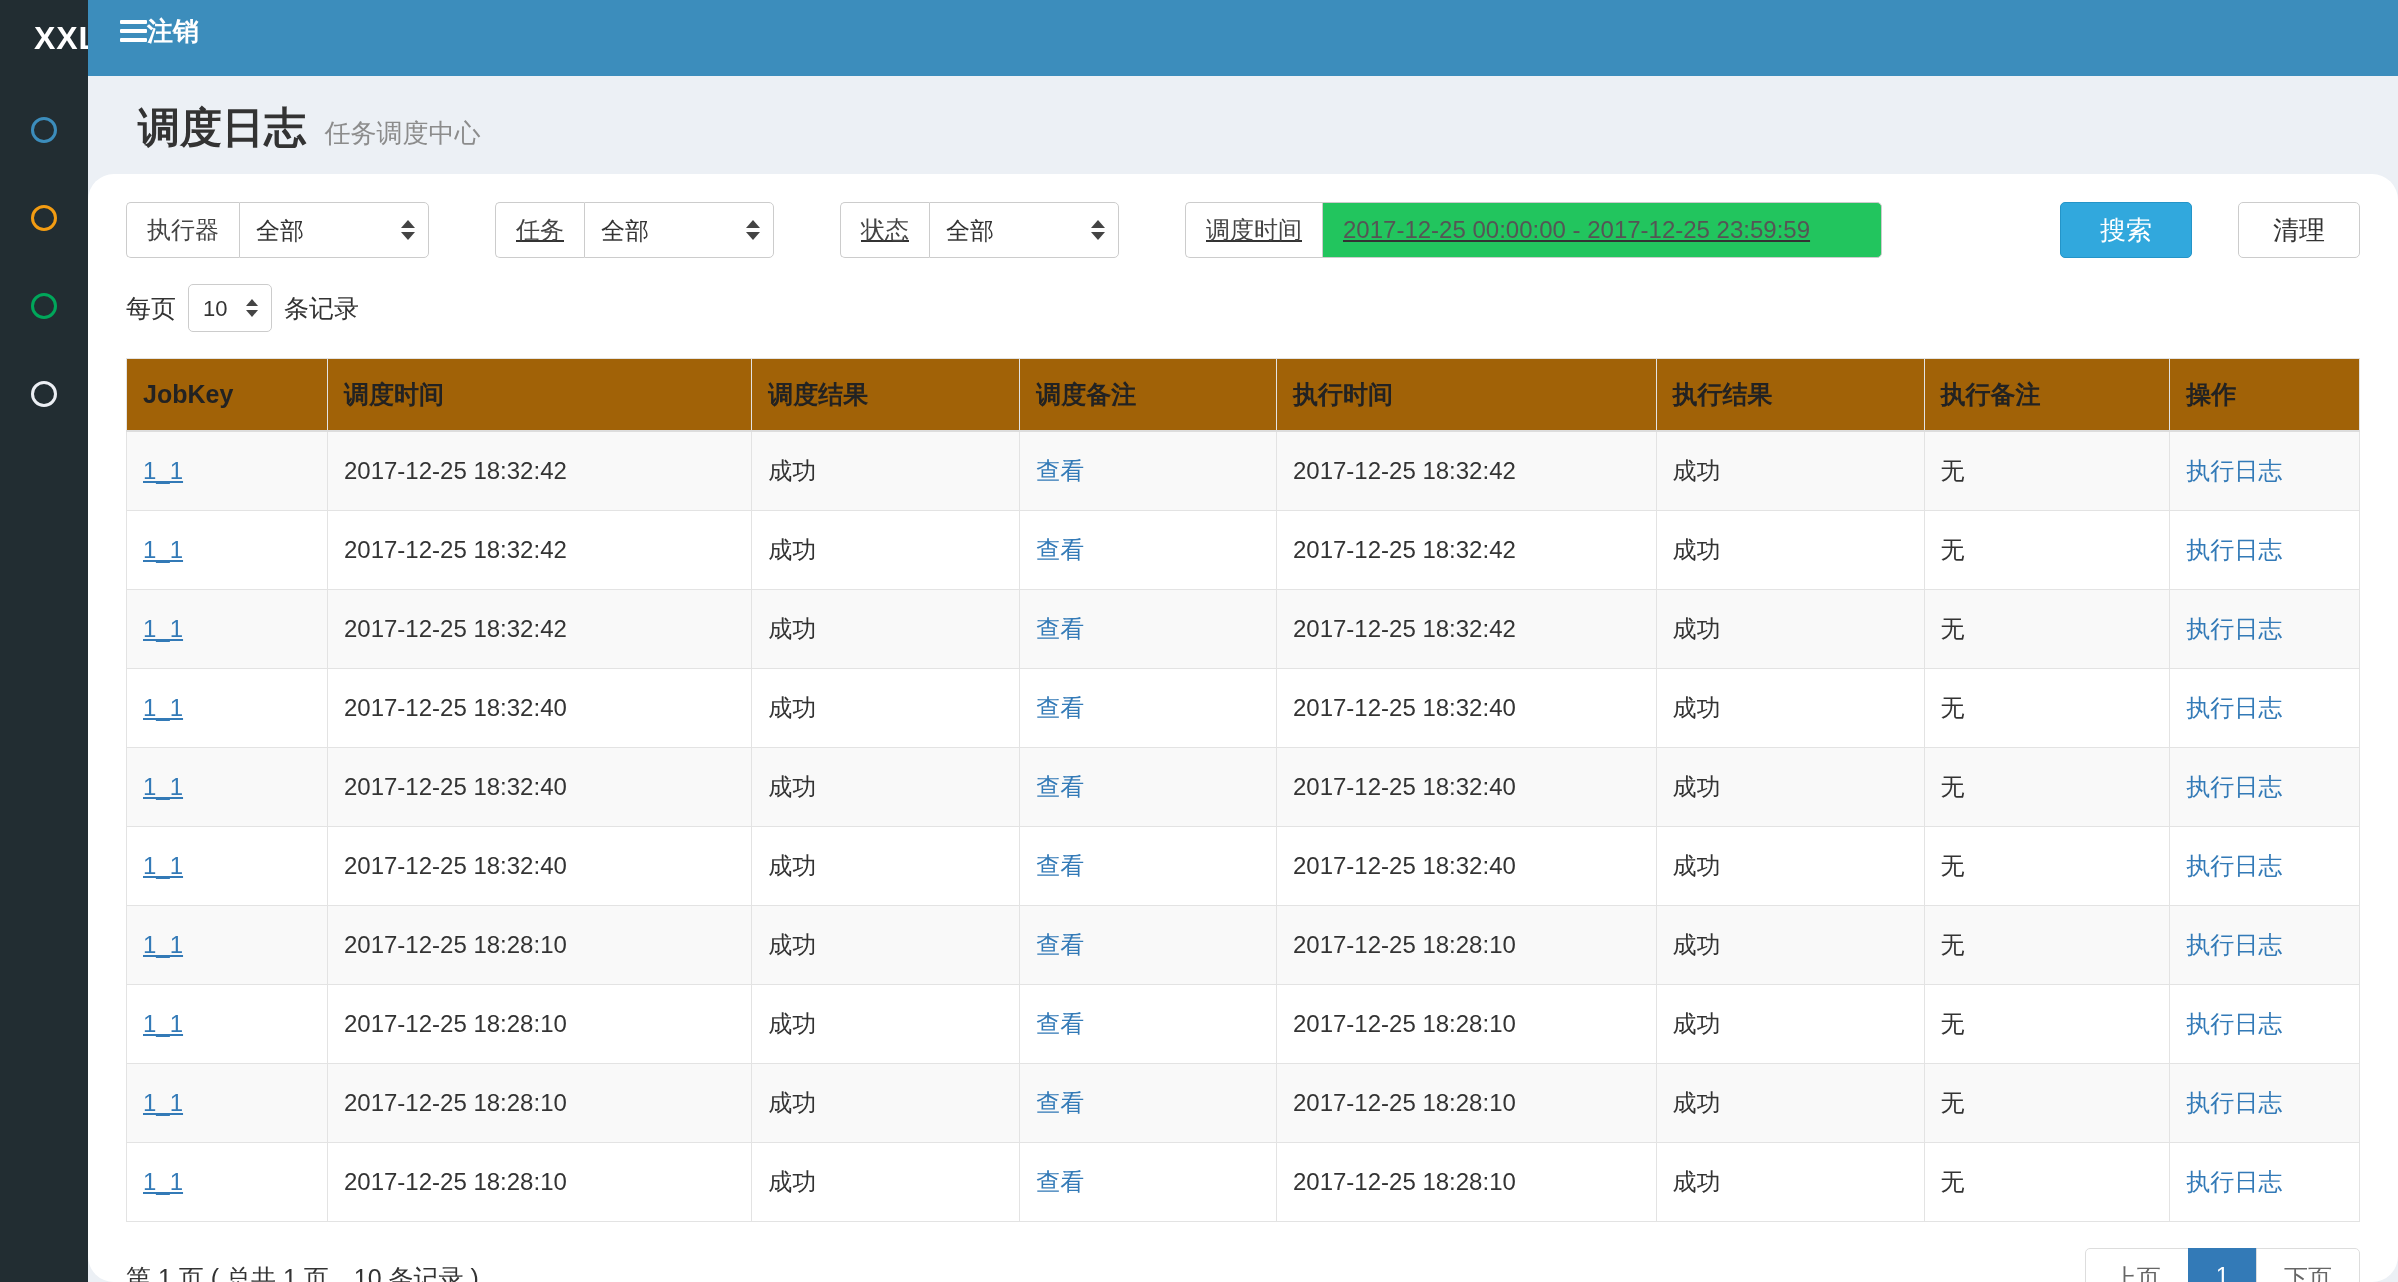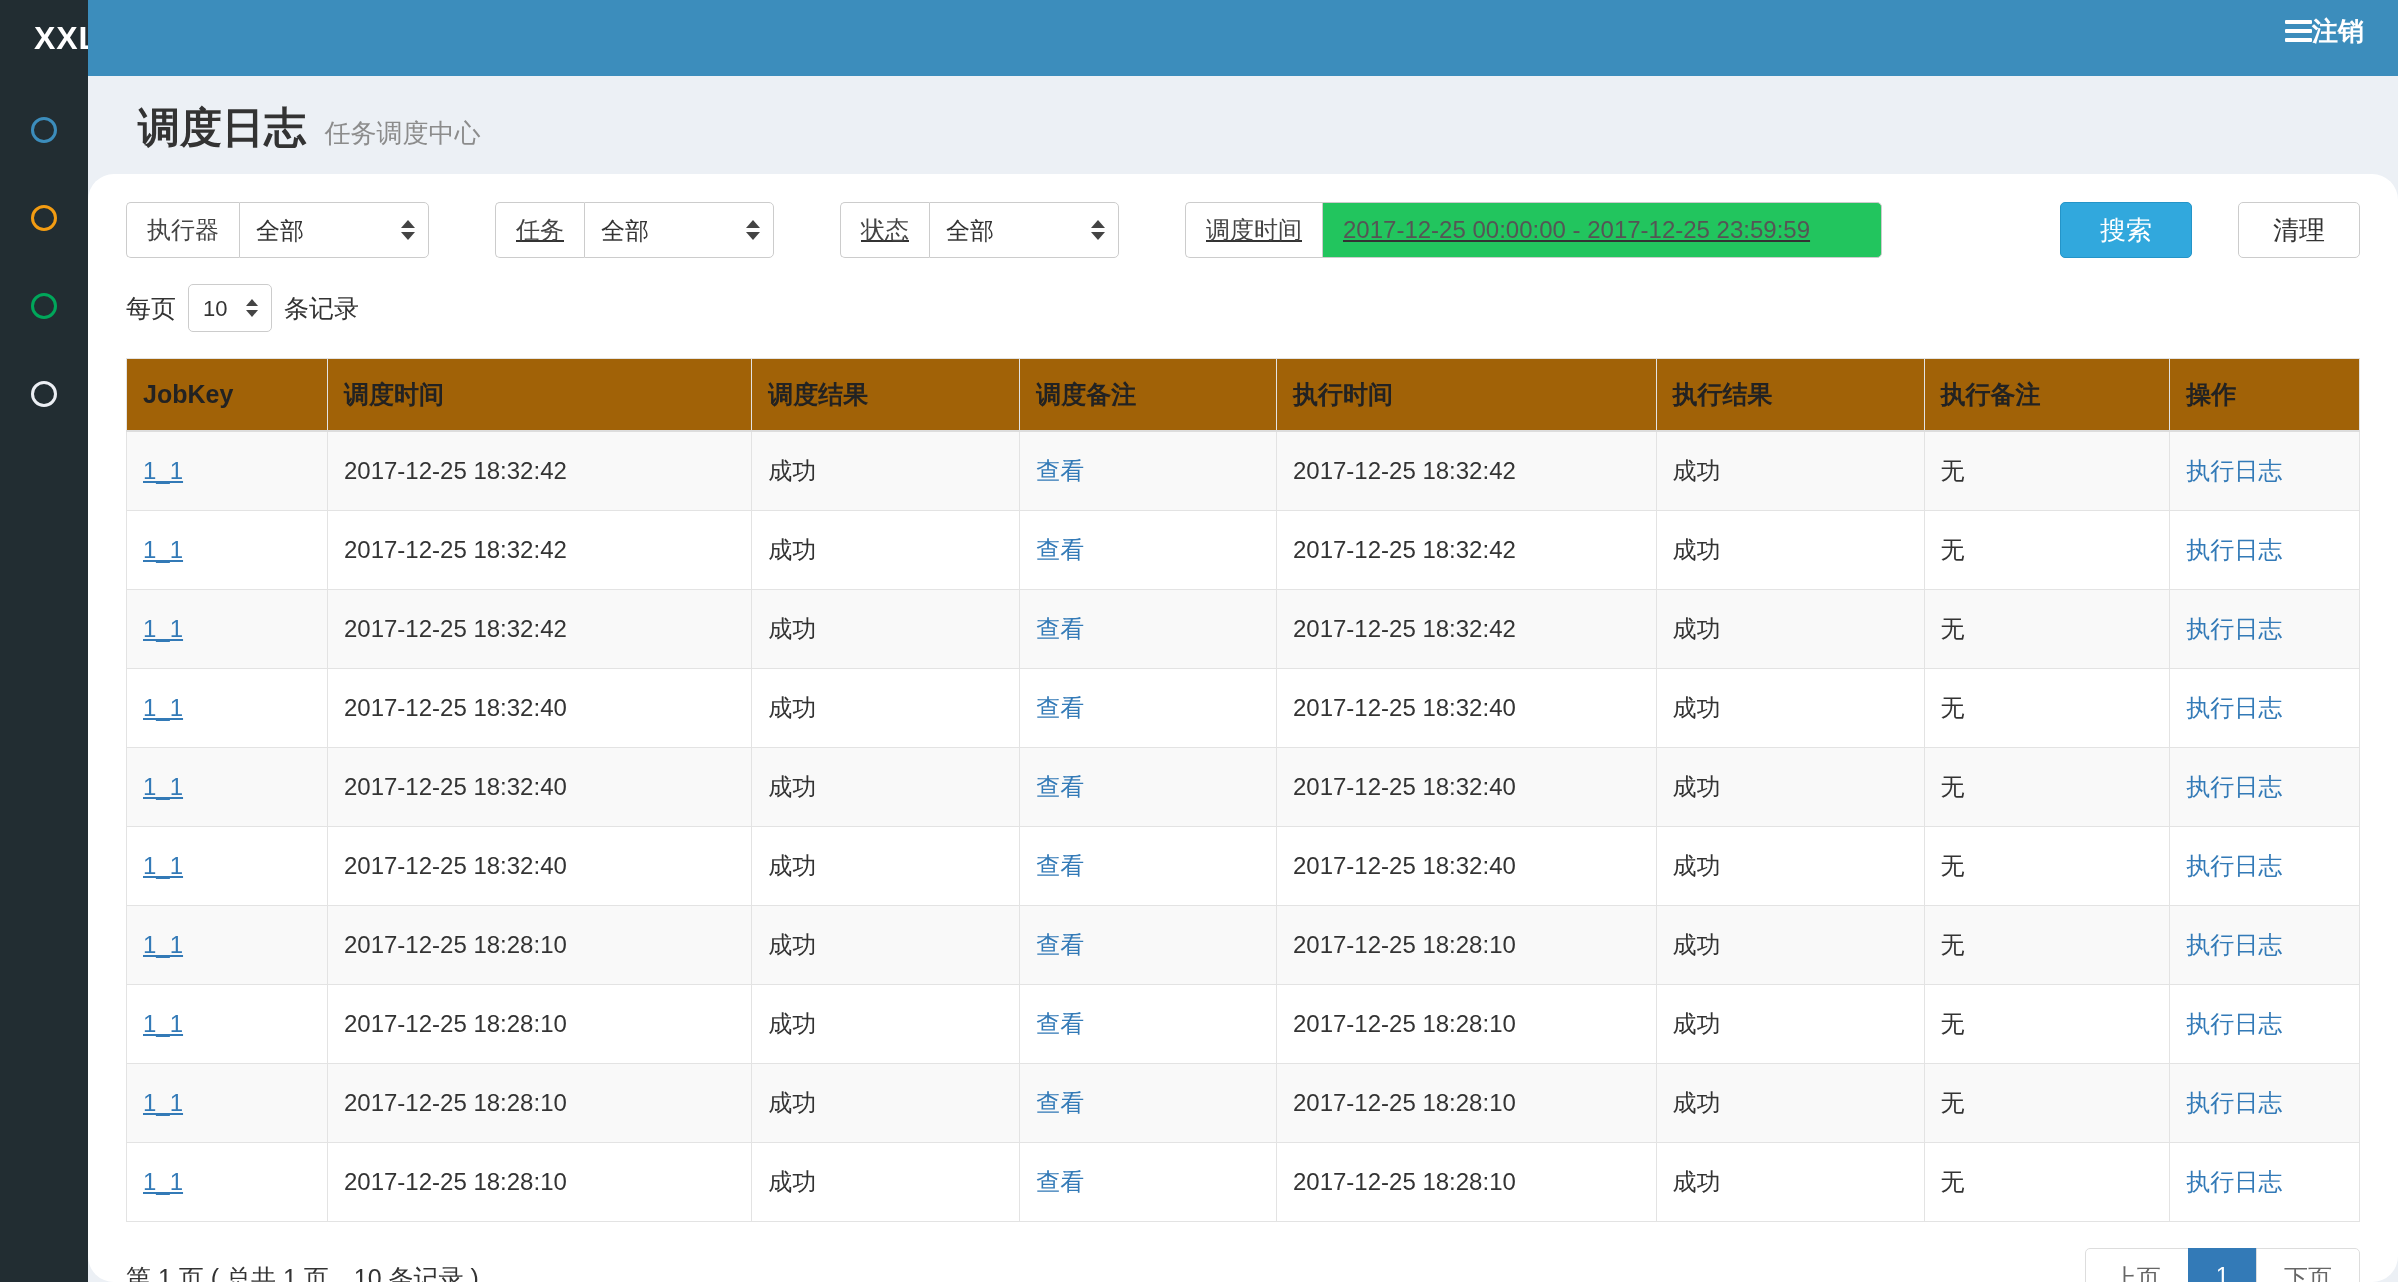--- a/index.html
+++ b/index.html
@@ -14,21 +14,21 @@
 
   
   .topbar { position: absolute; top: 0; left: 0; right: 0; height: 76px; display: flex; z-index: 10; }
   .logo {
     width: 88px; height: 76px; background: #222d32; color: #fff;
     display: flex; align-items: center; justify-content: center;
     font-size: 32px; font-weight: bold; letter-spacing: 1px; cursor: pointer; padding-left: 45px;
   }
   .nav-rest {
     flex: 1; background: #3c8dbc; display: flex; align-items: center;
-    justify-content: flex-end; padding: 0 34px 14px 32px;
+    justify-content: flex-start; padding: 0 34px 14px 32px;
   }
   .hamburger { display: flex; flex-direction: column; gap: 5px; cursor: pointer; }
   .hamburger span { width: 27px; height: 4px; background: #fff; border-radius: 1px; }
   .logout { color: #fff; font-size: 26px; font-weight: bold; cursor: pointer; }
 
   
   .sidebar { position: absolute; top: 76px; left: 0; bottom: 0; width: 88px; background: #222d32; padding-top: 10px; }
   .side-item { height: 88px; display: flex; align-items: center; justify-content: center; cursor: pointer; }
   .ring { width: 26px; height: 26px; border: 3px solid #fff; border-radius: 50%; }
 

